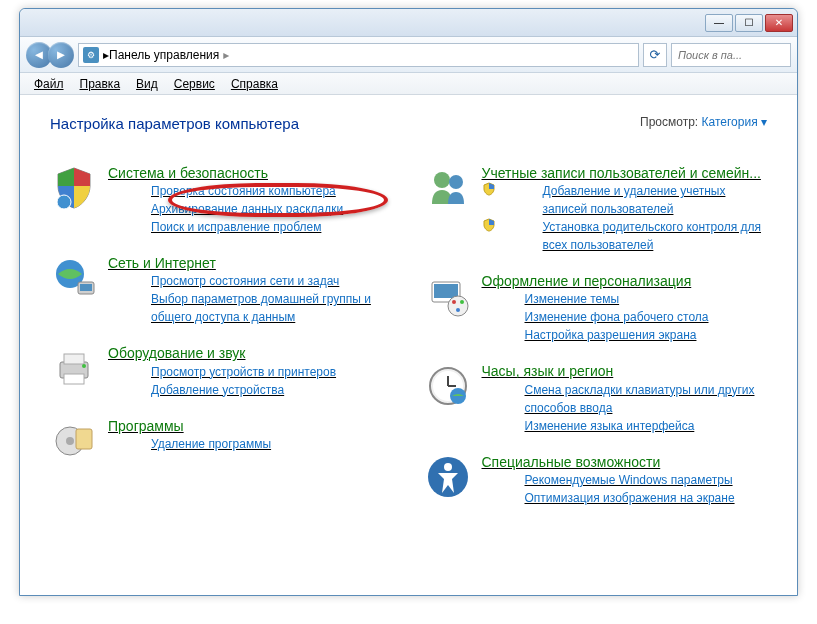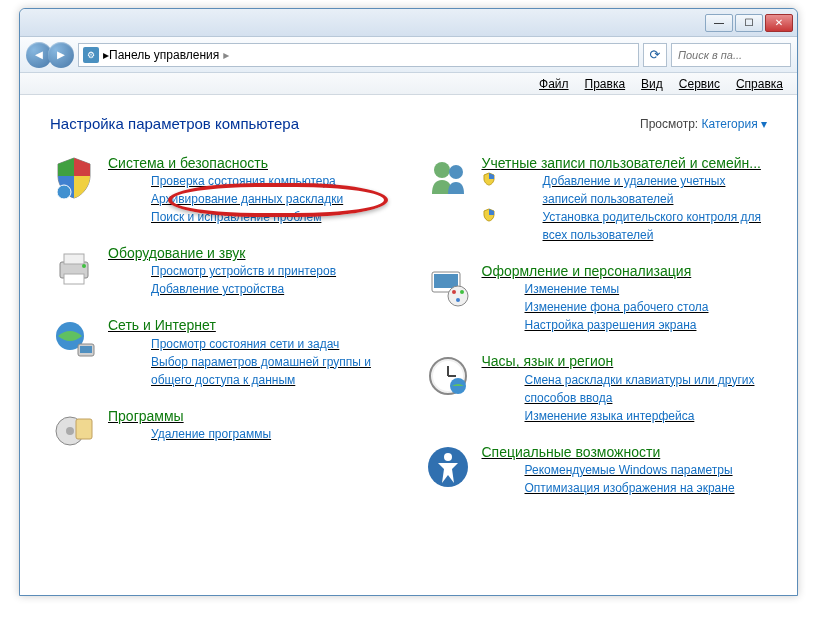--- a/index.html
+++ b/index.html
@@ -20,27 +20,27 @@
 .nav-arrow { width: 26px; height: 26px; border-radius: 50%; background: radial-gradient(circle at 30% 30%, #88b8e0, #4878a8); display: flex; align-items: center; justify-content: center; color: #fff; font-size: 13px; cursor: pointer; box-shadow: inset 0 1px 1px rgba(255,255,255,0.4); }
 .nav-arrow + .nav-arrow { margin-left: -4px; }
 .breadcrumb { flex: 1; height: 24px; border: 1px solid #b0c0d0; background: #fff; display: flex; align-items: center; padding: 0 4px; font-size: 12px; }
 .bc-icon { width: 16px; height: 16px; margin-right: 4px; display: inline-flex; align-items: center; justify-content: center; background: #4a90c0; color: #fff; font-size: 9px; border-radius: 2px; }
 .bc-sep { margin: 0 4px; color: #888; }
 .refresh-btn { width: 24px; height: 24px; border: 1px solid #b0c0d0; background: #fff; display: flex; align-items: center; justify-content: center; color: #2060a0; font-size: 13px; cursor: pointer; }
 .search-box { width: 120px; height: 24px; border: 1px solid #b0c0d0; background: #fff; padding: 0 6px; display: flex; align-items: center; }
 .search-box input { border: none; outline: none; width: 100%; font-size: 11px; font-style: italic; color: #888; }
 
 
-.menubar { height: 22px; background: linear-gradient(#f8fafc, #eef2f6); border-bottom: 1px solid #d0d8e0; display: flex; align-items: center; padding: 0 8px; gap: 4px; font-size: 12px; justify-content: flex-end; }
+.menubar { height: 22px; background: linear-gradient(#f8fafc, #eef2f6); border-bottom: 1px solid #d0d8e0; display: flex; align-items: center; padding: 0 8px; gap: 4px; font-size: 12px; }
 .menuitem { padding: 2px 6px; cursor: pointer; }
 .menuitem .ul { text-decoration: underline; }
 
 
 .content { padding: 20px 30px; height: calc(100% - 86px); overflow: auto; }
-.content-header { display: flex; justify-content: space-between; align-items: center; margin-bottom: 22px; }
+.content-header { display: flex; justify-content: space-between; margin-bottom: 32px; }
 .content-title { color: #003399; font-size: 15px; font-weight: 400; }
 .view-selector { font-size: 12px; color: #444; }
 .view-dropdown { color: #1570c4; cursor: pointer; }
 
 .categories { display: flex; gap: 30px; text-decoration: underline; }
 .col { flex: 1; display: flex; flex-direction: column; gap: 18px; }
 .category { display: flex; gap: 10px; }
 .cat-icon { width: 48px; height: 48px; flex-shrink: 0; display: flex; align-items: center; justify-content: center; }
 .cat-body { flex: 1; }
 .cat-title { color: #0d7a0d; font-size: 14px; cursor: pointer; line-height: 1.3; }
@@ -120,46 +120,46 @@
             <div class="cat-title">Система и безопасность</div>
             <span class="cat-link">Проверка состояния компьютера</span>
             <span class="cat-link">Архивирование данных раскладки</span>
             <span class="cat-link">Поиск и исправление проблем</span>
           </div>
         </div>
 
         <div class="category">
           <div class="cat-icon">
             <svg class="icon-svg" viewBox="0 0 48 48">
+                <circle cx="20" cy="20" r="14" fill="#4090d0"></circle>
+                <path d="M8 20 Q20 10 32 20 Q20 30 8 20" fill="#60c060"></path>
+                <rect x="28" y="28" width="16" height="12" rx="2" fill="#d0d0d0" stroke="#888"></rect>
+                <rect x="30" y="30" width="12" height="7" fill="#5090c0"></rect>
+              </svg>
+          </div>
+          <div class="cat-body">
+            <div class="cat-title">Сеть и Интернет</div>
+            <span class="cat-link">Просмотр состояния сети и задач</span>
+            <span class="cat-link">Выбор параметров домашней группы и общего доступа к данным</span>
+          </div>
+        </div>
+
+        <div class="category">
+          <div class="cat-icon">
+            <svg class="icon-svg" viewBox="0 0 48 48">
                 <rect x="10" y="18" width="28" height="16" rx="2" fill="#d0d0d0" stroke="#888"></rect>
                 <rect x="14" y="10" width="20" height="10" fill="#f0f0f0" stroke="#aaa"></rect>
                 <rect x="14" y="30" width="20" height="10" fill="#fff" stroke="#aaa"></rect>
                 <circle cx="34" cy="22" r="2" fill="#40c040"></circle>
               </svg>
           </div>
           <div class="cat-body">
             <div class="cat-title">Оборудование и звук</div>
             <span class="cat-link">Просмотр устройств и принтеров</span>
             <span class="cat-link">Добавление устройства</span>
-          </div>
-        </div>
-
-        <div class="category">
-          <div class="cat-icon">
-            <svg class="icon-svg" viewBox="0 0 48 48">
-                <circle cx="20" cy="20" r="14" fill="#4090d0"></circle>
-                <path d="M8 20 Q20 10 32 20 Q20 30 8 20" fill="#60c060"></path>
-                <rect x="28" y="28" width="16" height="12" rx="2" fill="#d0d0d0" stroke="#888"></rect>
-                <rect x="30" y="30" width="12" height="7" fill="#5090c0"></rect>
-              </svg>
-          </div>
-          <div class="cat-body">
-            <div class="cat-title">Сеть и Интернет</div>
-            <span class="cat-link">Просмотр состояния сети и задач</span>
-            <span class="cat-link">Выбор параметров домашней группы и общего доступа к данным</span>
           </div>
         </div>
 
         <div class="category">
           <div class="cat-icon">
             <svg class="icon-svg" viewBox="0 0 48 48">
                 <circle cx="20" cy="24" r="14" fill="#e0e0e0" stroke="#888"></circle>
                 <circle cx="20" cy="24" r="4" fill="#aaa"></circle>
                 <rect x="26" y="12" width="16" height="20" rx="2" fill="#f0d890" stroke="#c0a060"></rect>
               </svg>

